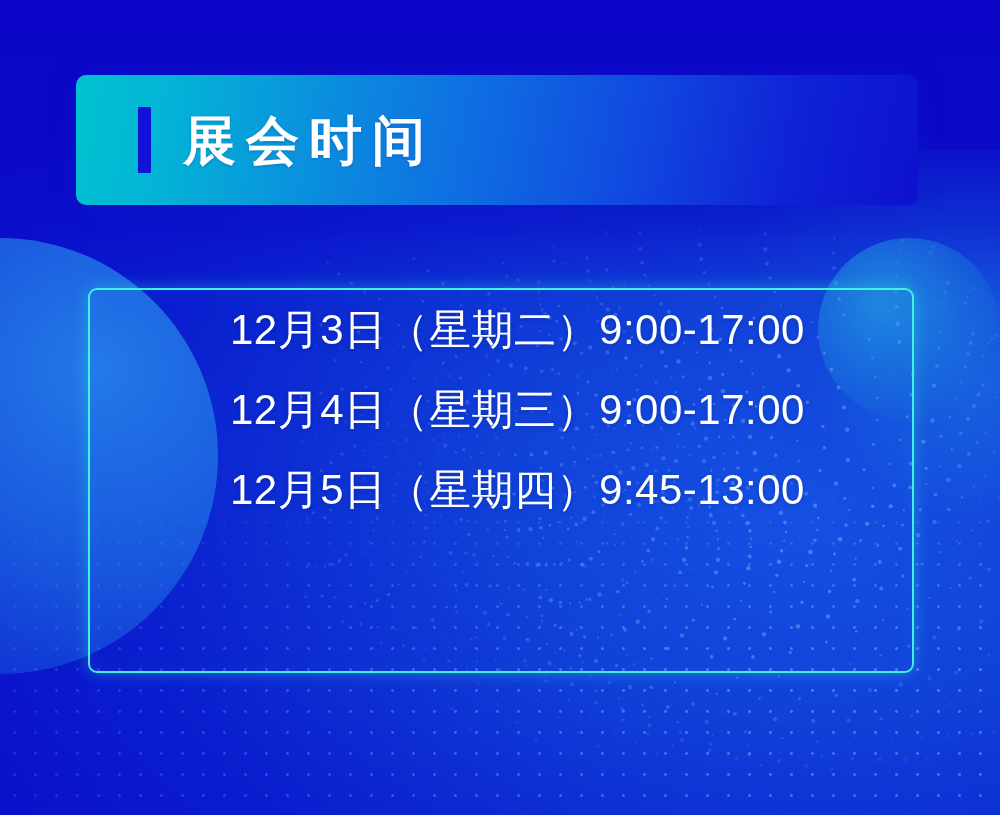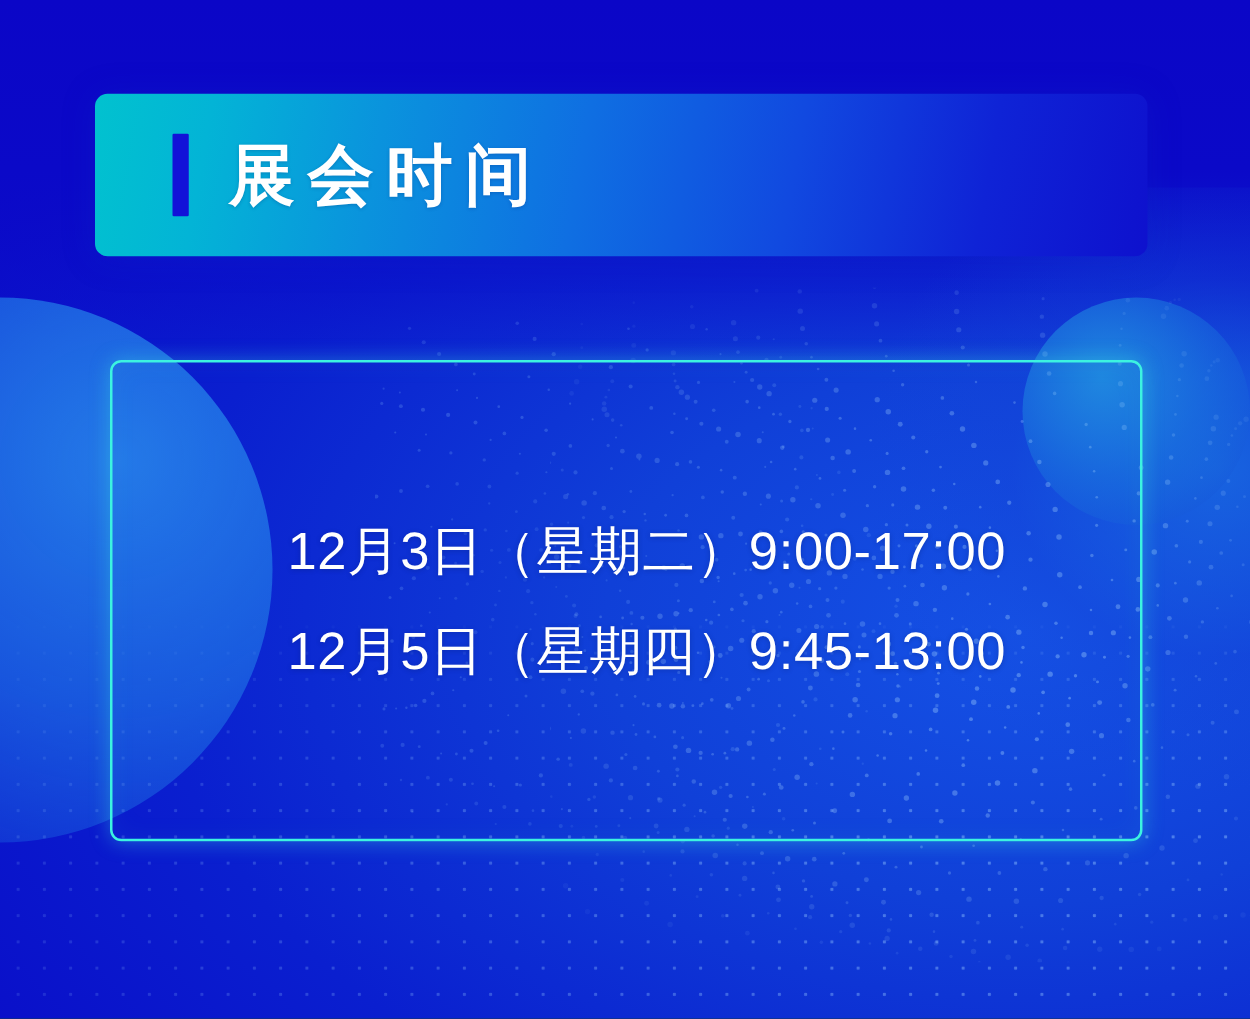--- a/index.html
+++ b/index.html
@@ -9,21 +9,21 @@
   }
   body {
     font-family: "Liberation Sans", "DejaVu Sans", sans-serif;
   }
 
   #poster {
     position: relative;
     width: 1000px;
     height: 815px;
     overflow: hidden;
-    background: #14532d;
+    background: #737373;
   }
 
   
   .bg-base {
     position: absolute;
     inset: 0;
     background:
       radial-gradient(120% 95% at 82% 62%, #1552e6 0%, #1040d8 28%, #0a1fcf 58%, #0a0ec9 82%, #0a0ac6 100%);
   }
   .bg-topwash {
@@ -135,21 +135,21 @@
     position: absolute;
     left: 88px;
     top: 288px;
     width: 826px;
     height: 385px;
     border: 2px solid #3cf3e0;
     border-radius: 9px;
     box-shadow: 0 0 16px rgba(60,243,224,0.35), inset 0 0 22px rgba(60,243,224,0.06);
     display: flex;
     flex-direction: column;
-    justify-content: center;
+    justify-content: flex-start;
     box-sizing: border-box;
   }
   .schedule-list {
     margin: 0;
     padding: 0 0 0 140px;
     list-style: none;
   }
   .schedule-item {
     color: #ffffff;
     font-size: 42px;
@@ -1099,17 +1099,18 @@
   <div class="dots-grid"></div>
 
   <div class="banner">
     <div class="banner-accent"></div>
     <div class="banner-title">展会时间</div>
   </div>
 
   <div class="frame">
     <ul class="schedule-list">
       <li class="schedule-item">12月3日（星期二）9:00-17:00</li>
+      <li class="schedule-item">12月4日（星期三）9:00-17:00</li>
       <li class="schedule-item">12月5日（星期四）9:45-13:00</li>
     </ul>
   </div>
 
 </div>
 
 </body></html>

